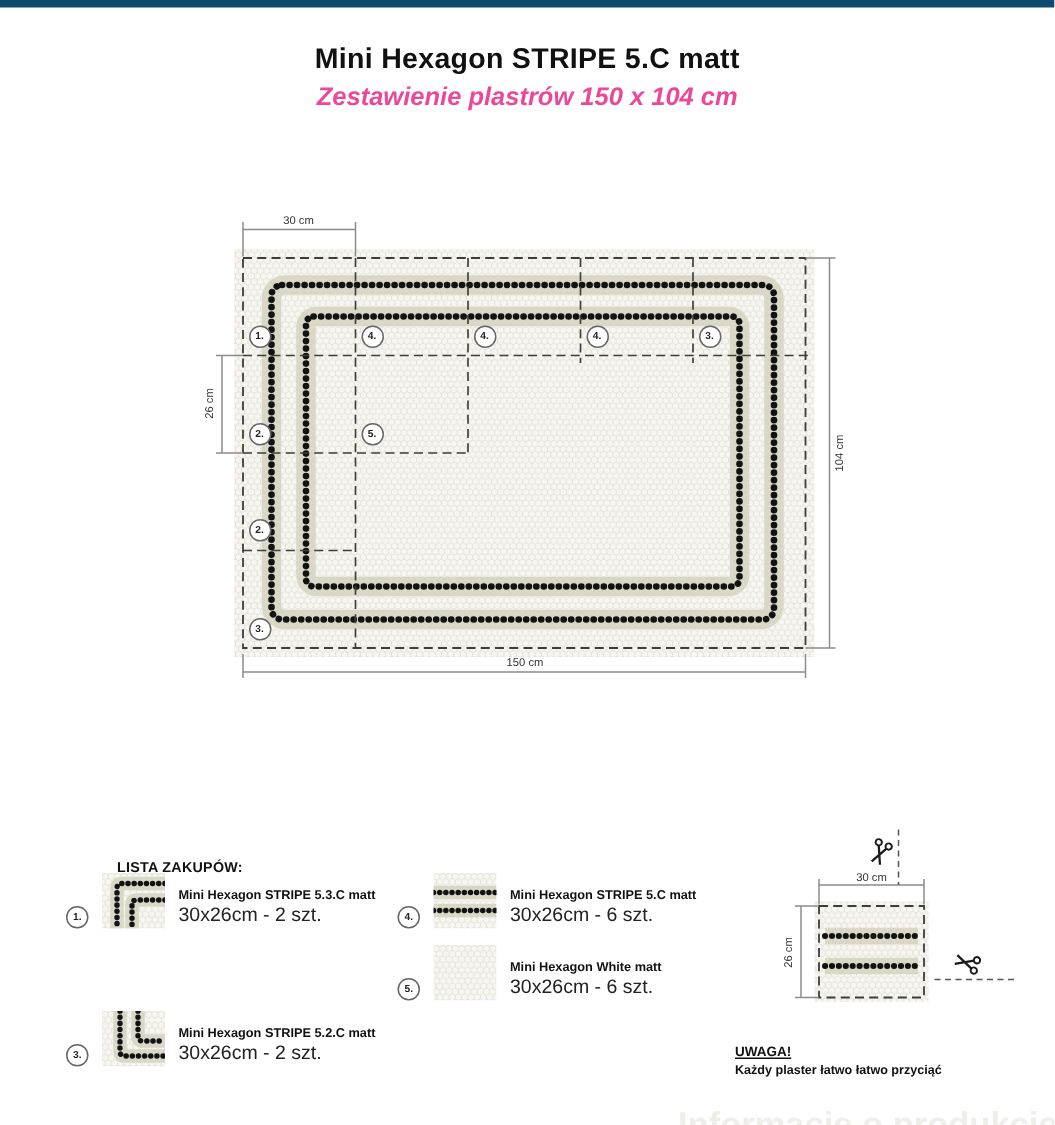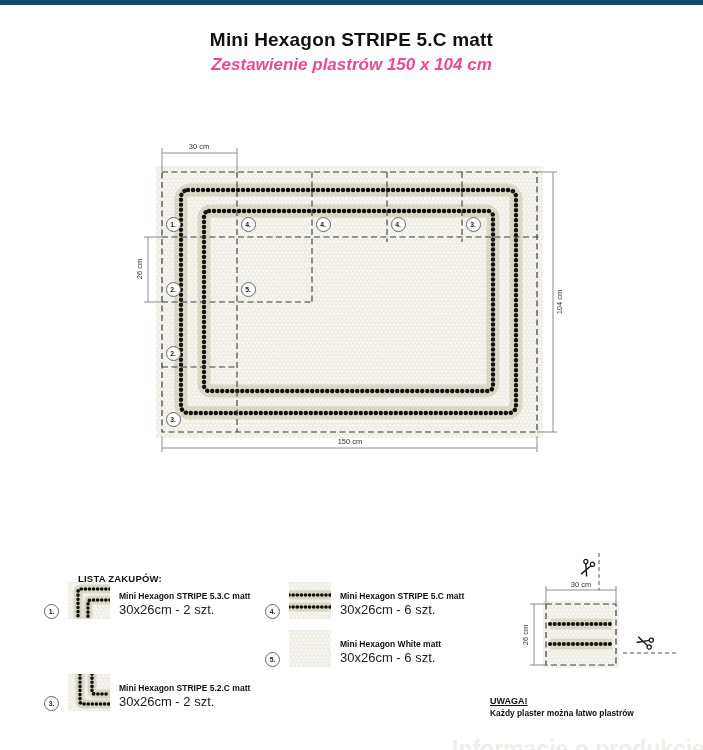--- a/index.html
+++ b/index.html
@@ -207,18 +207,18 @@
       <g transform="translate(155,92) rotate(197)" fill="none" stroke="#1a1a1a">
         <circle cx="-5.5" cy="-3.6" r="2.1" stroke-width="1.3"></circle>
         <circle cx="-5.5" cy="3.6" r="2.1" stroke-width="1.3"></circle>
         <path d="M-3.6,-2.8 L8,3 M-3.6,2.8 L8,-3" stroke-width="1.5"></path>
       </g>
     </svg>
   </div>
 
   <div id="uwaga">
     <div id="uwaga-title">UWAGA!</div>
-    <div id="uwaga-note">Każdy plaster można łatwo plastrów</div>
+    <div id="uwaga-note">Każdy plaster łatwo łatwo przyciąć</div>
   </div>
 
   <div id="watermark">Informacje o produkcie</div>
 
 </div>
 
 </body></html>

